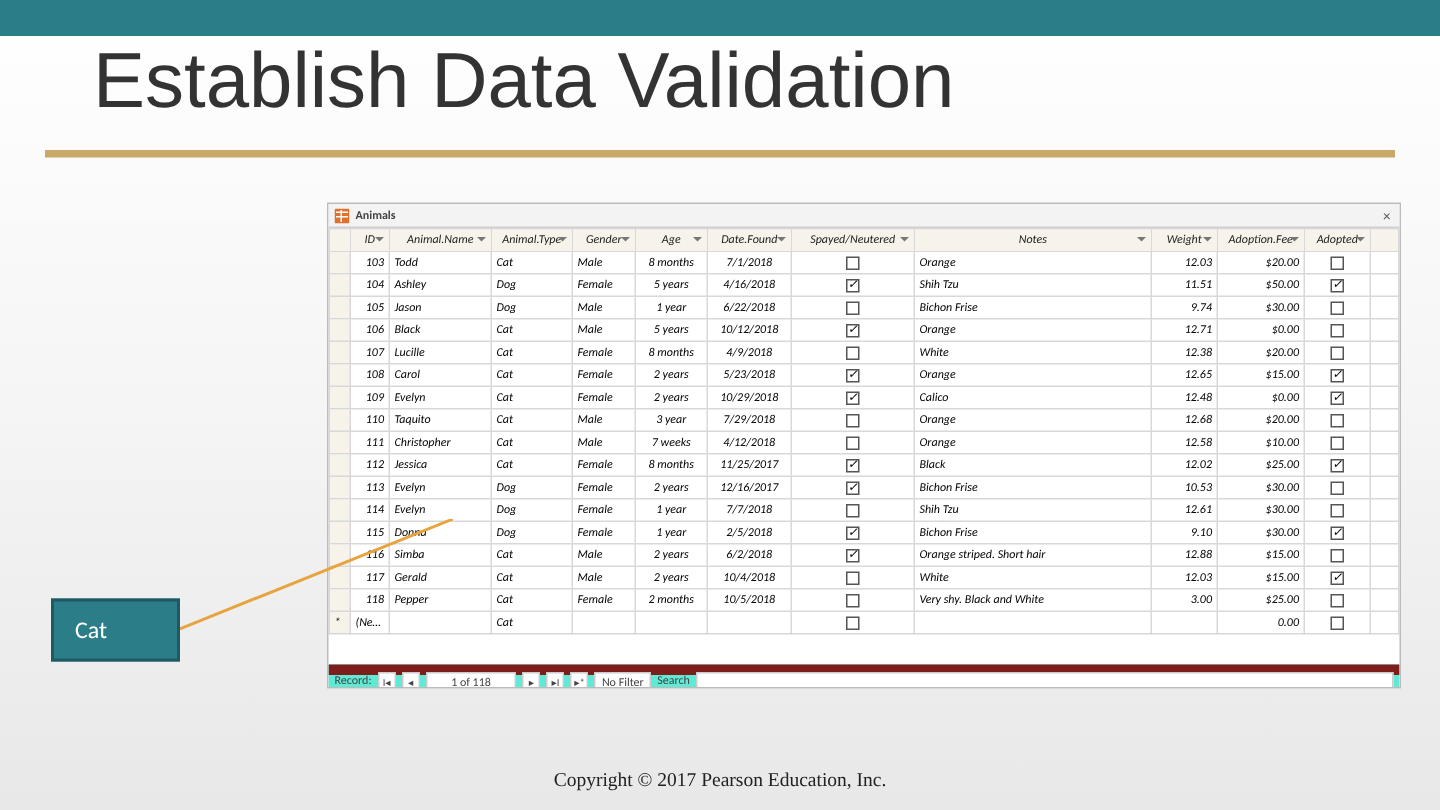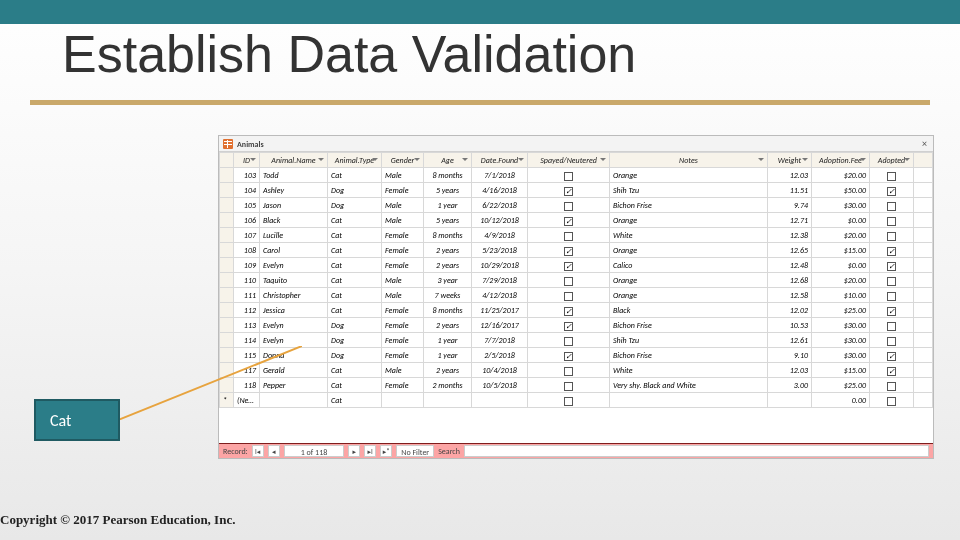--- a/index.html
+++ b/index.html
@@ -65,21 +65,21 @@
   .chk {
     display: inline-block; width: 9px; height: 9px; border: 1px solid #555;
     vertical-align: middle;
   }
   .chk.on::after {
     content: "✓"; display: block; font-size: 8px; line-height: 8px;
     color: #000; margin-top: -1px;
   }
   .nav-bar {
     position: absolute; bottom: 0; left: 0; right: 0;
-    height: 15px; background: #fca5a5; border-top: 1px solid #7f1d1d;
+    height: 15px; background: #5eead4; border-top: 7px solid #7f1d1d;
     display: flex; align-items: center; gap: 4px; padding: 0 4px;
     font-size: 8px; color: #444;
   }
   .nav-btn {
     width: 12px; height: 12px; display: inline-flex;
     align-items: center; justify-content: center;
     border: 1px solid #ccc; background: #fff; font-size: 7px;
   }
   .nav-pos { border: 1px solid #ccc; background: #fff; padding: 0 16px; height: 12px; line-height: 12px; }
   .nav-filter { border: 1px solid #ccc; background: #fff; padding: 0 4px; height: 12px; line-height: 12px; }
@@ -96,21 +96,21 @@
     display: flex; align-items: center; padding-left: 14px;
   }
   .callout-line {
     position: absolute;
     top: 346px; left: 118px; width: 184px; height: 74px;
     pointer-events: none;
   }
   .callout-line line { stroke: #e7a33e; stroke-width: 2; }
   .copyright {
     position: absolute; bottom: 12px; left: 0; right: 0;
-    text-align: left; font-size: 13px; font-weight: bold; color: #222;
+    text-align: center; font-size: 13px; font-weight: normal; color: #222;
     font-family: "Times New Roman", serif;
   }
   
   .c-id{width:26px}.c-name{width:68px}.c-type{width:54px}.c-gender{width:42px}
   .c-age{width:48px}.c-date{width:56px}.c-sn{width:82px}.c-notes{width:158px}
   .c-weight{width:44px}.c-fee{width:58px}.c-adopt{width:44px}.c-extra{width:auto}
 </style>
 </head>
 <body>
 <div class="slide">
@@ -357,20 +357,35 @@
             <td class="center">2/5/2018</td>
             <td class="center"><span class="chk on"></span></td>
             <td>Bichon Frise</td>
             <td class="num">9.10</td>
             <td class="num">$30.00</td>
             <td class="center"><span class="chk on"></span></td>
             <td></td>
           </tr>
           <tr>
             <td class="rowhead"></td>
+            <td class="num">116</td>
+            <td>Simba</td>
+            <td>Cat</td>
+            <td>Male</td>
+            <td class="center">2 years</td>
+            <td class="center">6/2/2018</td>
+            <td class="center"><span class="chk on"></span></td>
+            <td>Orange striped. Short hair</td>
+            <td class="num">12.88</td>
+            <td class="num">$15.00</td>
+            <td class="center"><span class="chk"></span></td>
+            <td></td>
+          </tr>
+          <tr>
+            <td class="rowhead"></td>
             <td class="num">117</td>
             <td>Gerald</td>
             <td>Cat</td>
             <td>Male</td>
             <td class="center">2 years</td>
             <td class="center">10/4/2018</td>
             <td class="center"><span class="chk"></span></td>
             <td>White</td>
             <td class="num">12.03</td>
             <td class="num">$15.00</td>

